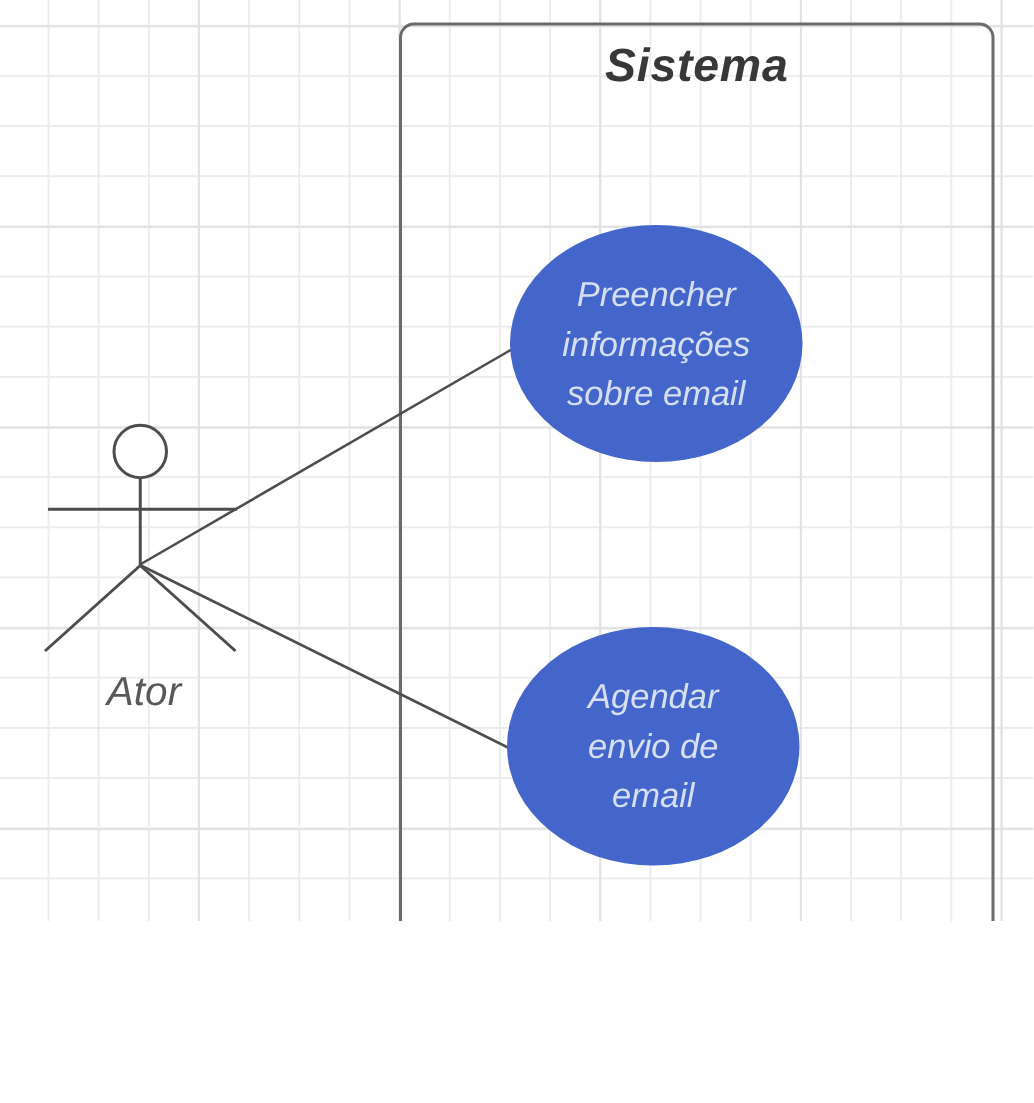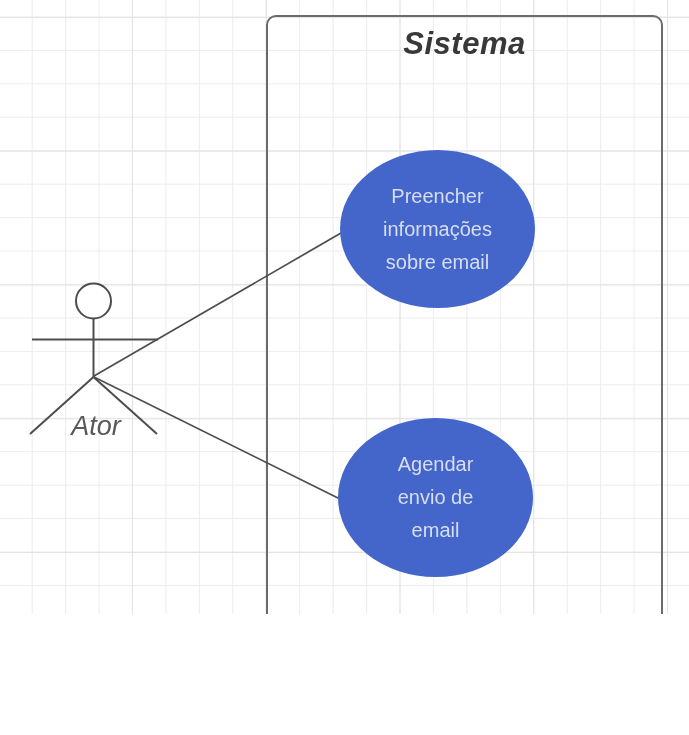--- a/index.html
+++ b/index.html
@@ -87,29 +87,30 @@
     display: flex;
     align-items: center;
     justify-content: center;
     text-align: center;
     z-index: 3;
   }
   .uc-1 { left: 340px; top: 150px; width: 195px; height: 158px; }
   .uc-2 { left: 338px; top: 418px; width: 195px; height: 159px; text-align: center; }
   .uc-label {
     white-space: pre-line;
-    font-size: 20px;
+    font-style: italic;
+    font-size: 23px;
     line-height: 33px;
     color: var(--use-case-text);
   }
 
   .actor-label {
     position: absolute;
     left: 36px;
-    top: 411px;
+    top: 446px;
     width: 120px;
     text-align: center;
     font-style: italic;
     font-size: 27px;
     color: var(--actor-label-text);
     z-index: 3;
   }
 </style>
 </head>
 <body>

